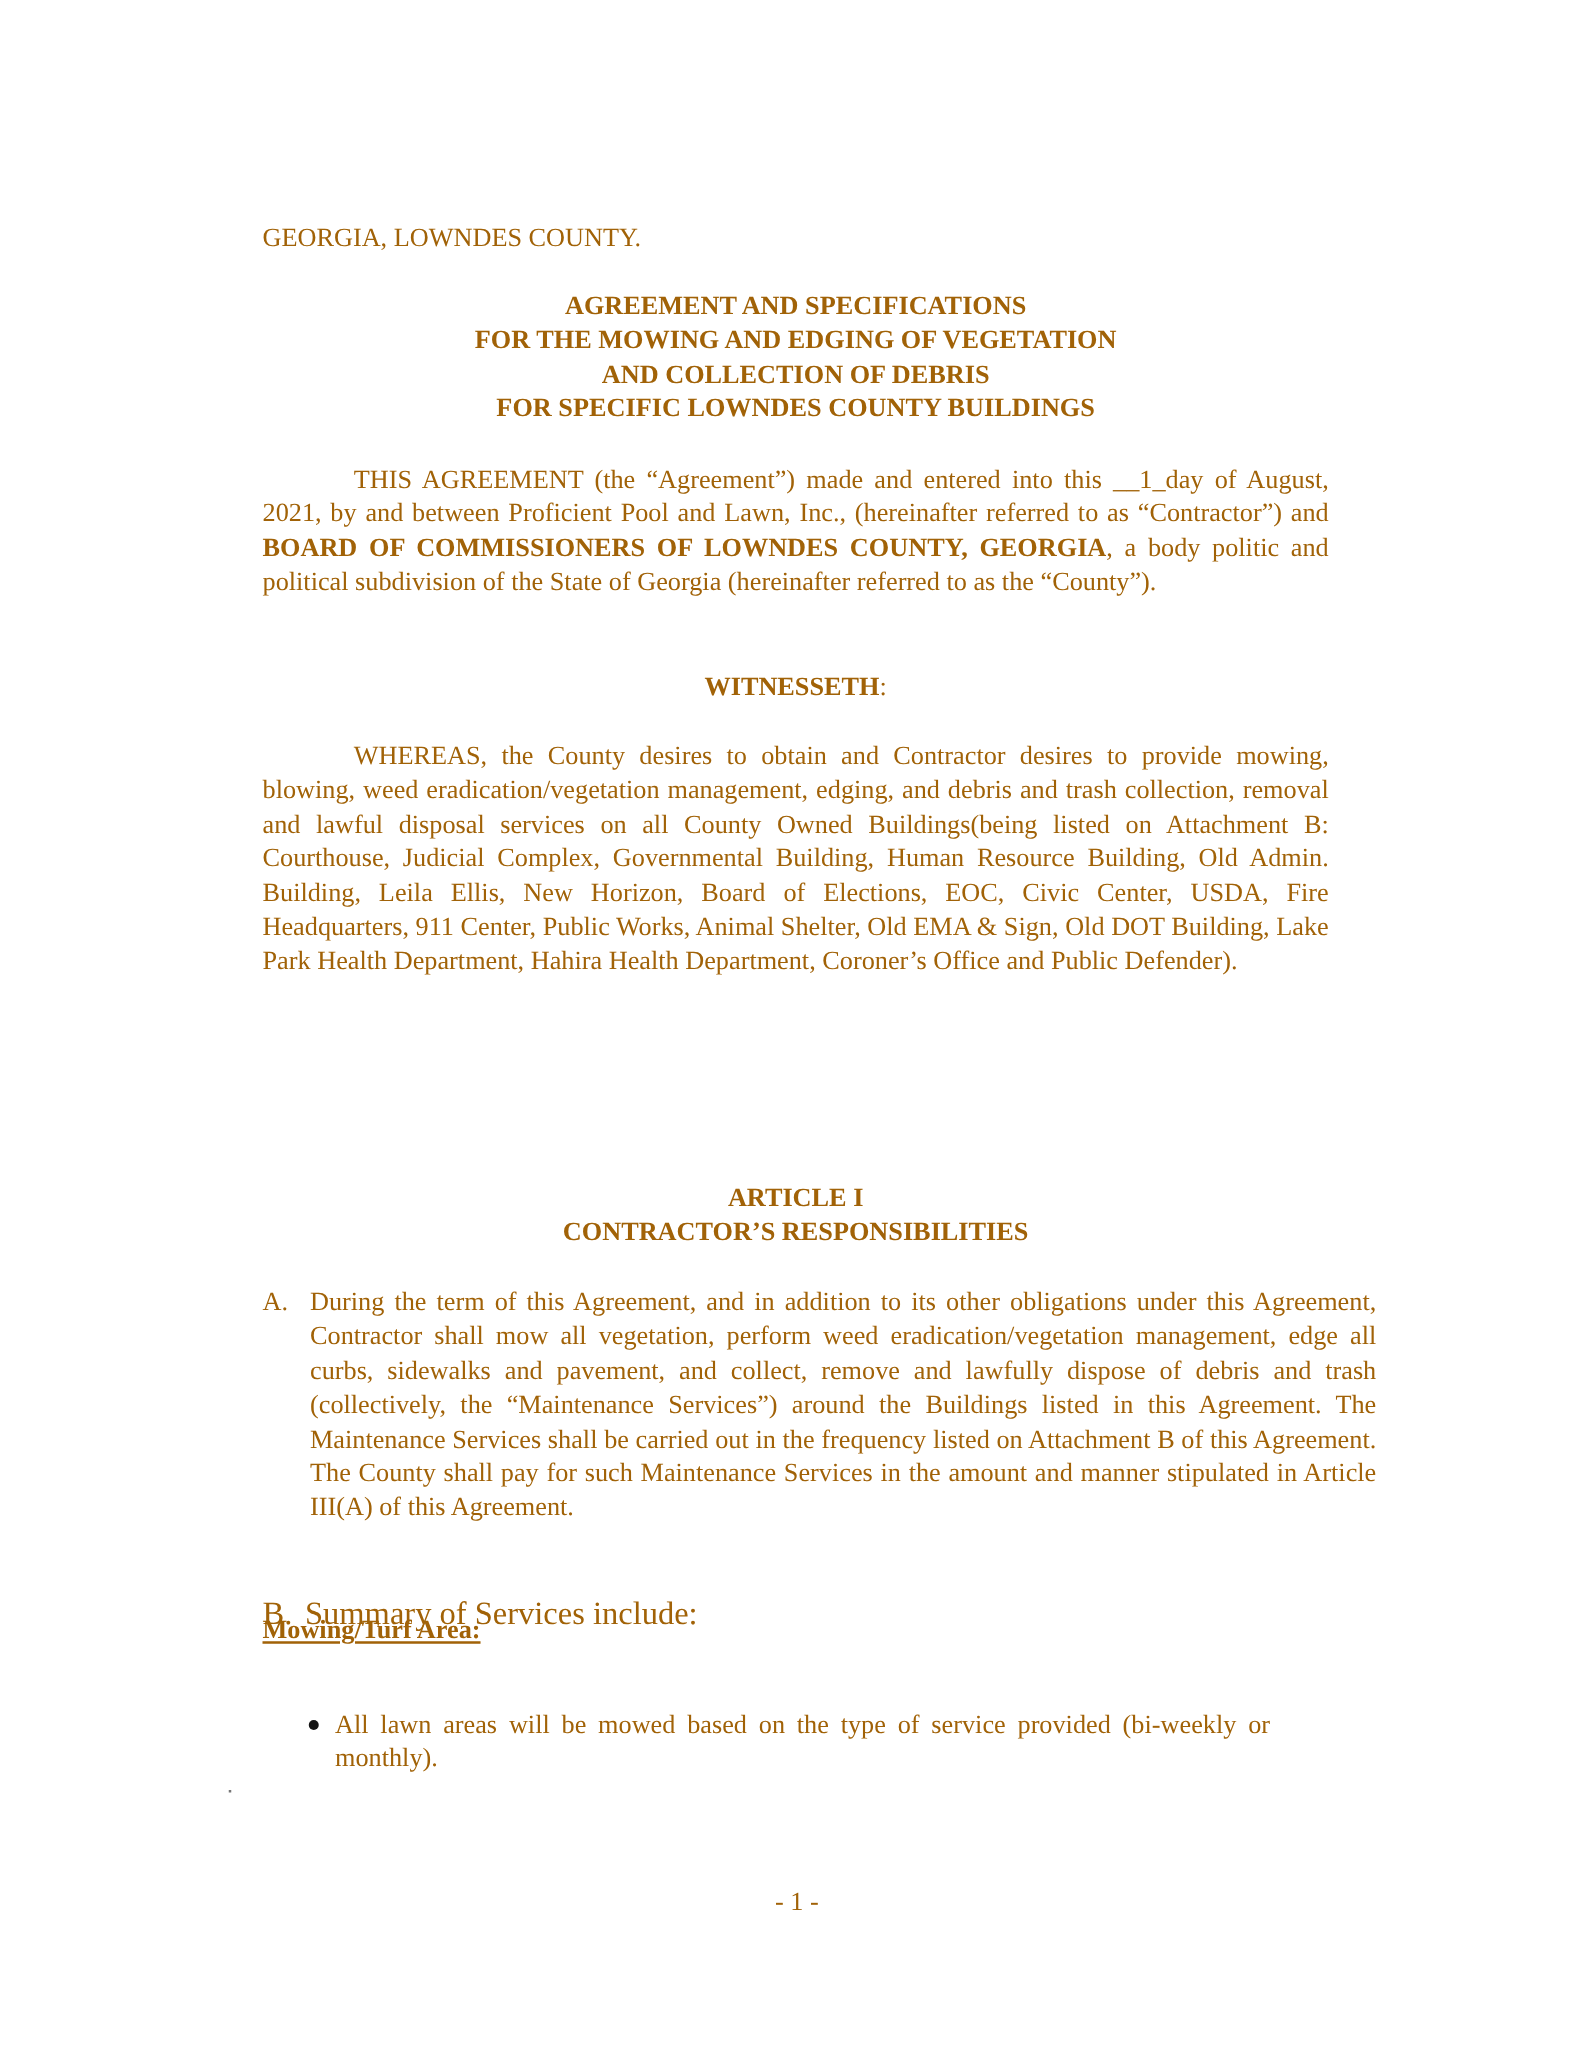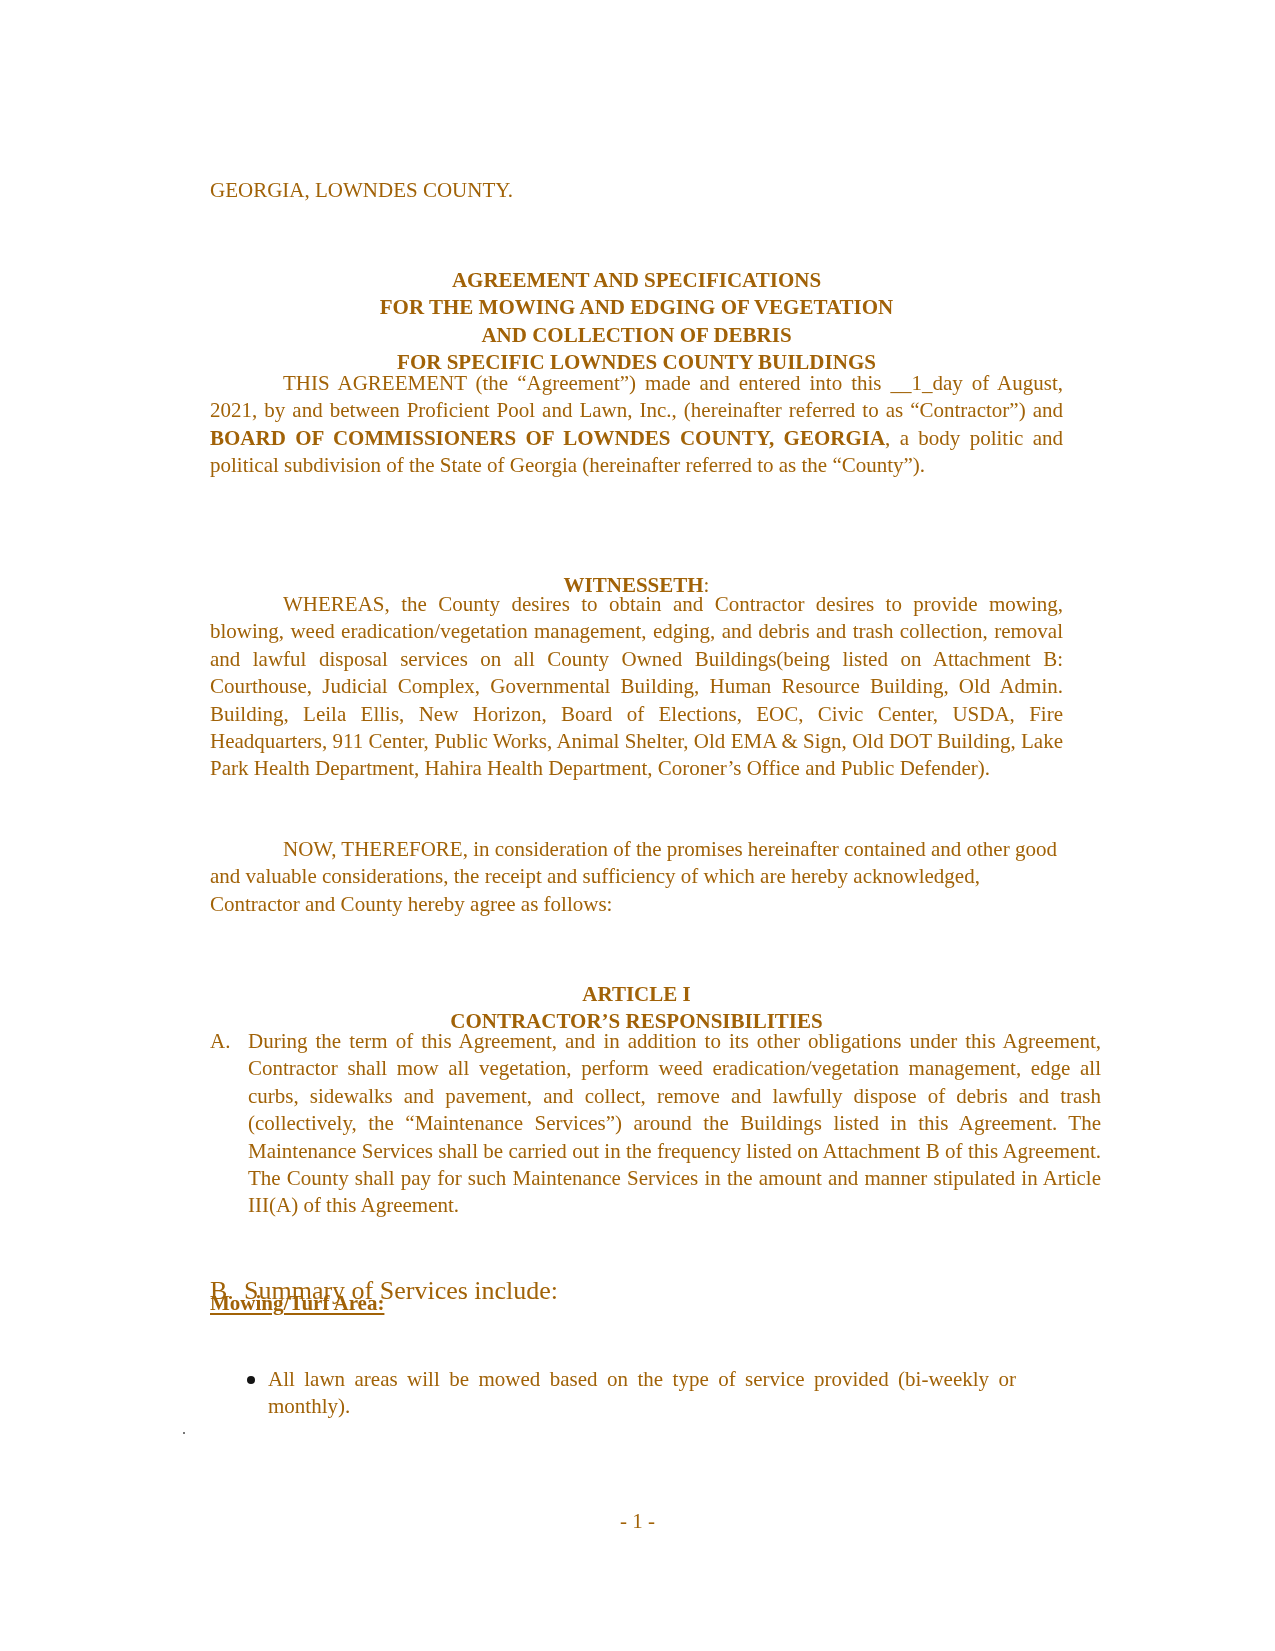--- a/index.html
+++ b/index.html
@@ -6,21 +6,21 @@
   body { width: 1275px; height: 1651px; position: relative; overflow: hidden; }
   .page {
     position: absolute; left: 0; top: 0; width: 1275px; height: 1651px;
     background: #ffffff; color: #a16207;
     font-family: "Liberation Serif", "DejaVu Serif", serif;
     font-size: 21px;
   }
   .block { position: absolute; left: 210px; width: 853px; }
   .line { line-height: 27.4px; }
   .just { text-align: justify; text-align-last: left; }
-  .center { text-align: center; margin-top: 36px; }
+  .center { text-align: center; }
   .bold { font-weight: bold; }
   .indent { text-indent: 73px; }
   .hanging { padding-left: 38px; text-indent: -38px; }
   .hang-label { display: inline-block; width: 38px; text-indent: 0; }
   .big { font-size: 26px; }
   .underline { text-decoration: underline; text-underline-offset: 3px; }
   ul.bullets { list-style: none; margin: 0; padding: 0; }
   ul.bullets li { position: relative; padding-left: 58px; line-height: 27.4px; }
   ul.bullets li .dot {
     position: absolute; left: 37px; top: 10px; width: 8px; height: 8px;
@@ -42,21 +42,20 @@
     <div class="line">AND COLLECTION OF DEBRIS</div>
     <div class="line">FOR SPECIFIC LOWNDES COUNTY BUILDINGS</div>
   </div>
 
   <div class="block line just indent" style="top:370px;"><span>THIS AGREEMENT (the “Agreement”) made and entered into this __1_day of August, 2021, by and between Proficient Pool and Lawn, Inc., (hereinafter referred to as “Contractor”) and </span><span class="bold">BOARD OF COMMISSIONERS OF LOWNDES COUNTY, GEORGIA</span><span>, a body politic and political subdivision of the State of Georgia (hereinafter referred to as the “County”).</span></div>
 
   <div class="block line center" style="top:536px;"><span class="bold">WITNESSETH</span><span>:</span></div>
 
   <div class="block line just indent" style="top:591px;">WHEREAS, the County desires to obtain and Contractor desires to provide mowing, blowing, weed eradication/vegetation management, edging, and debris and trash collection, removal and lawful disposal services on all County Owned Buildings(being listed on Attachment B: Courthouse, Judicial Complex, Governmental Building, Human Resource Building, Old Admin. Building, Leila Ellis, New Horizon, Board of Elections, EOC, Civic Center, USDA, Fire Headquarters, 911 Center, Public Works, Animal Shelter, Old EMA &amp; Sign, Old DOT Building, Lake Park Health Department, Hahira Health Department, Coroner’s Office and Public Defender).</div>
 
-  <div class="block line indent" style="top:836px; text-align:left;">NOW, THEREFORE, in consideration of the promises hereinafter contained and other good and valuable considerations, the receipt and sufficiency of which are hereby acknowledged, Contractor and County hereby agree as follows:</div>
 
   <div class="block center bold" style="top:945px;">
     <div class="line">ARTICLE I</div>
     <div class="line">CONTRACTOR’S RESPONSIBILITIES</div>
   </div>
 
   <div class="block line just hanging" style="top:1028px;"><span class="hang-label">A.</span><span>During the term of this Agreement, and in addition to its other obligations under this Agreement, Contractor shall mow all vegetation, perform weed eradication/vegetation management, edge all curbs, sidewalks and pavement, and collect, remove and lawfully dispose of debris and trash (collectively, the “Maintenance Services”) around the Buildings listed in this Agreement.  The Maintenance Services shall be carried out in the frequency listed on Attachment B of this Agreement. The County shall pay for such Maintenance Services in the amount and manner stipulated in Article III(A) of this Agreement.</span></div>
 
   <div class="block big" style="top:1275px; line-height:32px;"><span class="hang-label" style="width:34px;">B.</span><span>Summary of Services include:</span></div>
 

